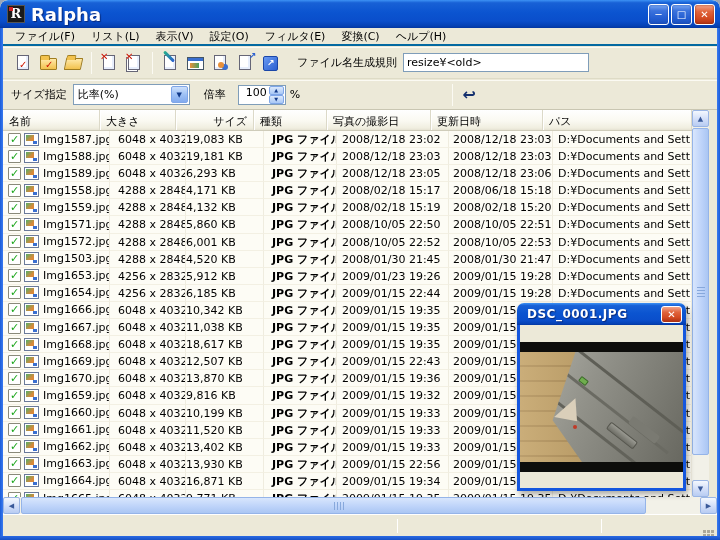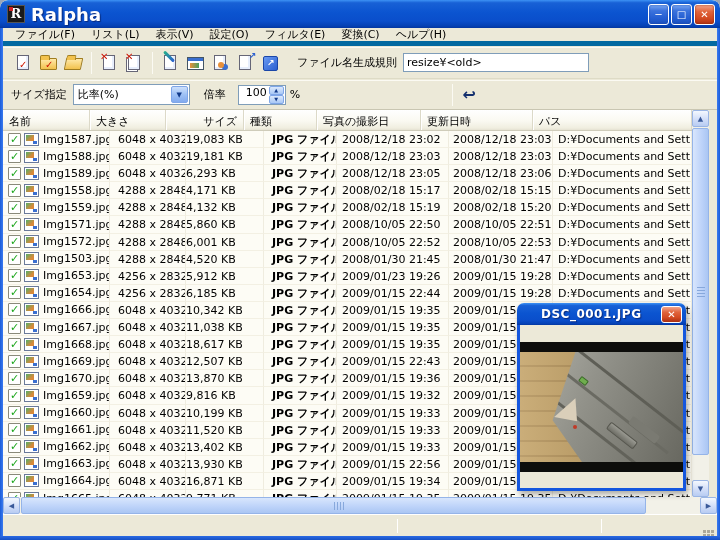--- a/index.html
+++ b/index.html
@@ -20,21 +20,21 @@
     background:linear-gradient(180deg,#7aa7f0 0%,#3c73dd 30%,#245ed2 70%,#1b50bd 100%); box-shadow:inset 0 0 2px #1a45a8; }
   .wbtn.close { background:linear-gradient(180deg,#f2a58b 0%,#e0643c 35%,#d34a22 70%,#b03315 100%); box-shadow:inset 0 0 2px #8a2000; }
 
   .frame-left,.frame-right { position:absolute; top:28px; bottom:0; width:3px;
     background:linear-gradient(90deg,#1b5cd8,#3a7af0); z-index:30; }
   .frame-left { left:0; } .frame-right { right:0; background:linear-gradient(90deg,#3a7af0,#1b5cd8); }
   .frame-bottom { position:absolute; left:0; bottom:0; width:720px; height:4px; background:linear-gradient(180deg,#2a6ae4,#1650c4); z-index:30; }
 
   
   .menubar { position:absolute; left:3px; top:28px; width:714px; height:18px; background:#ece9d8;
-    display:flex; align-items:center; padding-left:4px; border-bottom:5px solid #0369a1; }
+    display:flex; align-items:center; padding-left:4px; border-bottom:2px solid #0369a1; }
   .menu-item { font-size:11px; color:#000; padding:2px 8px; cursor:default; }
 
   
   .toolbar1 { position:absolute; left:3px; top:47px; width:714px; height:32px; background:#ece9d8;
     display:flex; align-items:center; padding-left:8px; border-bottom:1px solid #dedbc6; box-shadow:inset 0 1px 0 #fbfaf3; }
   .tbbtn { width:24px; height:24px; margin-right:1px; border-radius:3px; position:relative; }
   .tbsep { width:1px; height:22px; background:#cfccb8; border-right:1px solid #fbfaf3; margin:0 5px; }
   .ico { position:absolute; }
   .ico.page { left:6px; top:4px; width:12px; height:15px; background:#fff; border:1px solid #667; box-shadow:inset -2px -2px 0 #e7eefc; }
   .ico.page2 { left:4px; top:6px; width:12px; height:15px; background:#fff; border:1px solid #667; box-shadow:2px -2px 0 #cfd8ea; }
@@ -77,21 +77,21 @@
   .rows { position:absolute; left:3px; top:131px; width:689px; height:366px; overflow:hidden; background:#fdfcf5; z-index:1; }
   .trow { display:flex; height:17.1px; background:#fdfcf5; }
   .cell { font-size:11px; line-height:17px; white-space:nowrap; overflow:hidden; border-right:1px solid #efecdf; border-bottom:1px solid #f3f0e3; color:#000; }
   .c-name { width:107px; display:flex; align-items:center; padding-left:5px; }
   .c-dim  { width:76px; padding-left:8px; }
   .c-size { width:78px; text-align:left; padding-right:7px; }
   .c-type { width:73px; padding-left:8px;font-weight:bold; }
   .c-mod  { width:112px; padding-left:5px; }
   .c-tak  { width:104px; padding-left:4px; }
   .c-path { flex:1; padding-left:5px; }
-  .h-name { width:87px; } .h-dim { width:76px; } .h-size { width:78px; text-align:right; padding-right:6px; }
+  .h-name { width:97px; } .h-dim { width:76px; } .h-size { width:78px; text-align:right; padding-right:6px; }
   .h-type { width:73px; } .h-mod { width:112px; } .h-tak { width:104px; } .h-path { flex:1; }
   .rcheck { width:13px; height:13px; background:#fff; border:1px solid #8a8a7a; border-radius:1px; margin-right:3px;
     color:#1ca61c; font-size:11px; font-weight:bold; line-height:11px; text-align:center; flex:0 0 13px; }
   .ficon { width:15px; height:13px; background:#fff; border:1px solid #6a7a9a; margin-right:4px; position:relative; flex:0 0 15px; }
   .ficon::before { content:""; position:absolute; left:1px; top:1px; width:8px; height:6px; background:linear-gradient(135deg,#53b06a,#d8893a 70%); }
   .ficon::after { content:""; position:absolute; right:1px; bottom:1px; width:4px; height:3px; background:#3a6fd0; }
 
   
   .vscroll { position:absolute; left:692px; top:110px; width:17px; height:387px; background:#f2f1e8; z-index:6; }
   .sbtn { position:absolute; left:0; width:17px; height:17px; border-radius:2px; border:1px solid #9ab5e4;
@@ -111,21 +111,21 @@
   .st-sep { position:absolute; top:4px; width:1px; height:14px; background:#aca899; border-right:1px solid #fff; }
   .st-sep.s1 { left:394px; } .st-sep.s2 { left:598px; }
   .grip { position:absolute; right:2px; bottom:2px; width:13px; height:13px; }
   .grip::after { content:""; position:absolute; right:1px; bottom:1px; width:3px; height:3px; background:#aca899; box-shadow:-4px 4px 0 #aca899,-8px 8px 0 #aca899,-4px 8px 0 #aca899,-8px 4px 0 #aca899,0 4px 0 #aca899,0 8px 0 #aca899,-4px 0 0 #aca899,-8px 0 0 #aca899; }
 
   
   .popup { position:absolute; left:517px; top:303px; width:169px; height:188px; z-index:20; border-radius:7px 7px 0 0;
     box-shadow:2px 3px 6px rgba(0,0,0,.35); }
   .pop-title { height:22px; border-radius:7px 7px 0 0; position:relative; display:flex; align-items:center;
     background:linear-gradient(180deg,#3d92f5 0%,#1861d6 12%,#0b54d0 48%,#0a4ecb 78%,#0541b5 94%,#0336a0 100%); }
-  .pop-title-text { color:#fff; font-size:12px; font-weight:bold; padding-left:24px; text-shadow:1px 1px 1px #0a2a7a; letter-spacing:.5px; }
+  .pop-title-text { color:#fff; font-size:12px; font-weight:bold; padding-left:10px; text-shadow:1px 1px 1px #0a2a7a; letter-spacing:.5px; }
   .pop-close { position:absolute; right:4px; top:3px; width:21px; height:17px; border-radius:3px; border:1px solid #fff;
     background:linear-gradient(180deg,#f2a58b 0%,#e0643c 35%,#d34a22 70%,#a83012 100%);
     color:#fff; font-weight:bold; font-size:10px; display:flex; align-items:center; justify-content:center; }
   .pop-body { position:absolute; left:0; top:22px; right:0; bottom:0; border:3px solid #1557de; border-top:none; background:#ece9d8; padding-top:17px; }
   .photo { height:130px; background:#0d0d0b; padding:10px 0; }
   .wood { height:110px; position:relative; overflow:hidden;
     background:repeating-linear-gradient(180deg,#b9995f 0 13px,#a5854f 13px 15px),#b9995f; }
   .wood::before { content:""; position:absolute; inset:0; background:linear-gradient(90deg,rgba(255,235,200,.25),rgba(0,0,0,.08) 70%); }
   .device { position:absolute; inset:0; background:linear-gradient(115deg,#b4b4ac 0%,#92928a 40%,#7c7c74 72%,#686860 100%);
     clip-path:polygon(34% 0, 100% 0, 100% 100%, 38% 100%, 20% 62%); }
@@ -279,21 +279,21 @@
       <div class="trow">
         <div class="cell c-name">
           <div class="rcheck">✓</div>
           <div class="ficon"></div>
           <div class="">Img1558.jpg</div>
         </div>
         <div class="cell c-dim">4288 x 2848</div>
         <div class="cell c-size">4,171 KB</div>
         <div class="cell c-type">JPG ファイル</div>
         <div class="cell c-mod">2008/02/18 15:17</div>
-        <div class="cell c-tak">2008/02/18 15:15</div>
+        <div class="cell c-tak">2008/06/18 15:18</div>
         <div class="cell c-path">D:¥Documents and Settings¥t</div>
       </div>
       <div class="trow">
         <div class="cell c-name">
           <div class="rcheck">✓</div>
           <div class="ficon"></div>
           <div class="">Img1559.jpg</div>
         </div>
         <div class="cell c-dim">4288 x 2848</div>
         <div class="cell c-size">4,132 KB</div>

